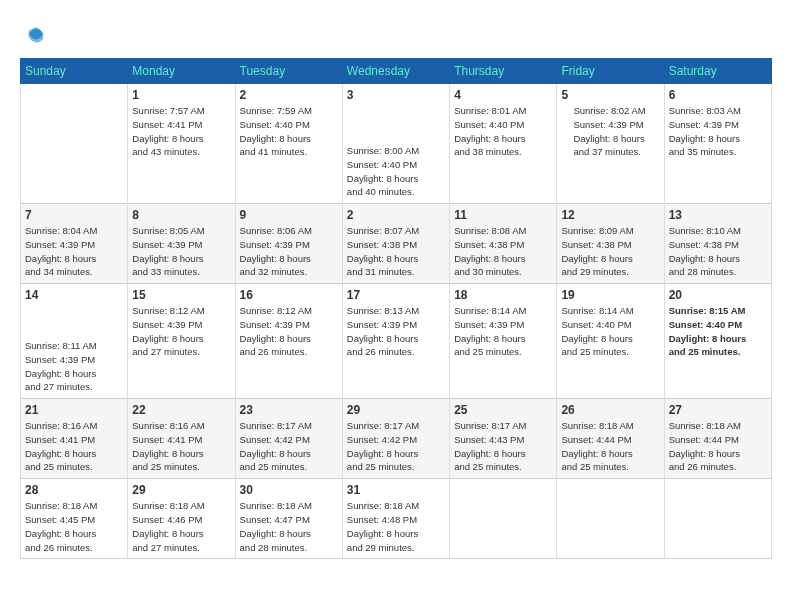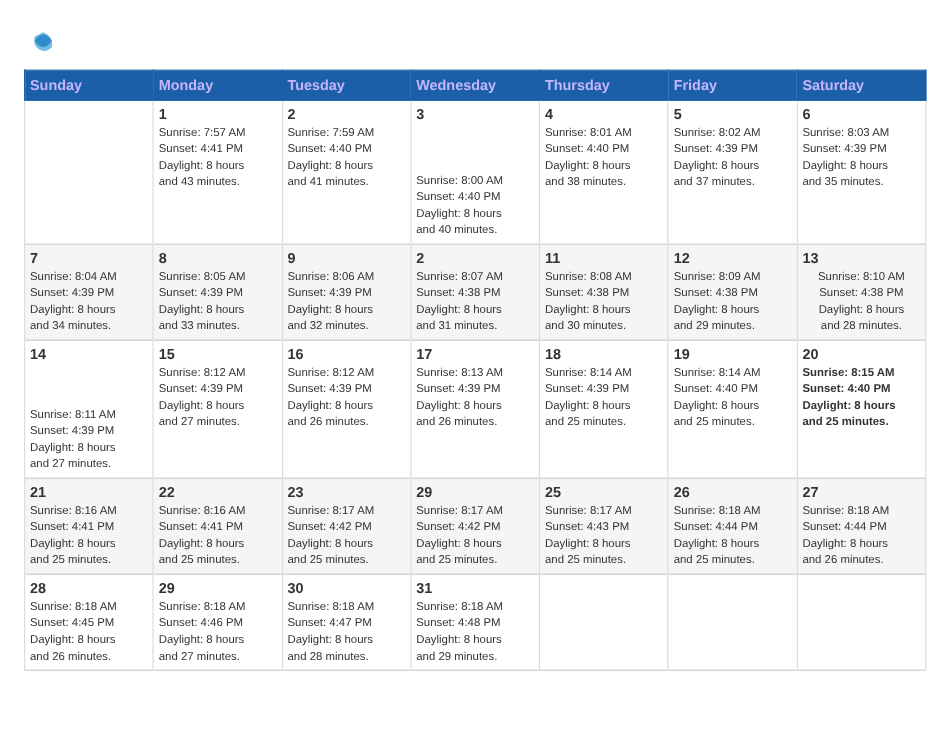--- a/index.html
+++ b/index.html
@@ -53,23 +53,23 @@
       font-size: 14px;
       color: #333;
     }
     table {
       width: 100%;
       border-collapse: collapse;
       table-layout: fixed;
     }
     thead th {
       background: #1a5fa8;
-      color: #c4b5fd;
+      color: #5eead4;
       font-size: 12px;
-      font-weight: bold;
+      font-weight: normal;
       padding: 5px 4px;
       text-align: left;
       border: 1px solid #1a5fa8;
     }
     tbody tr {
       border-bottom: 1px solid #ccc;
     }
     tbody td {
       vertical-align: top;
       font-size: 9.5px;
@@ -152,21 +152,21 @@
           </td>
           <td>
             <span class="day-number">4</span>
             <div class="day-info" style="white-space: pre-line;">Sunrise: 8:01 AM
 Sunset: 4:40 PM
 Daylight: 8 hours
 and 38 minutes.</div>
           </td>
           <td>
             <span class="day-number">5</span>
-            <div class="day-info" style="white-space: pre-line;">Sunrise: 8:02 AM
+            <div class="day-info" style="white-space: pre-line; margin-left: 12px;">Sunrise: 8:02 AM
 Sunset: 4:39 PM
 Daylight: 8 hours
 and 37 minutes.</div>
           </td>
           <td>
             <span class="day-number">6</span>
             <div class="day-info" style="white-space: pre-line;">Sunrise: 8:03 AM
 Sunset: 4:39 PM
 Daylight: 8 hours
 and 35 minutes.</div>
@@ -210,21 +210,21 @@
           </td>
           <td>
             <span class="day-number">12</span>
             <div class="day-info" style="white-space: pre-line;">Sunrise: 8:09 AM
 Sunset: 4:38 PM
 Daylight: 8 hours
 and 29 minutes.</div>
           </td>
           <td>
             <span class="day-number">13</span>
-            <div class="day-info" style="white-space: pre-line; text-align: center;">Sunrise: 8:10 AM
+            <div class="day-info" style="white-space: pre-line;">Sunrise: 8:10 AM
 Sunset: 4:38 PM
 Daylight: 8 hours
 and 28 minutes.</div>
           </td>
         </tr>
         <tr>
           <td>
             <span class="day-number">14</span>
             <div class="day-info" style="white-space: pre-line; margin-top: 37px;">Sunrise: 8:11 AM
 Sunset: 4:39 PM

